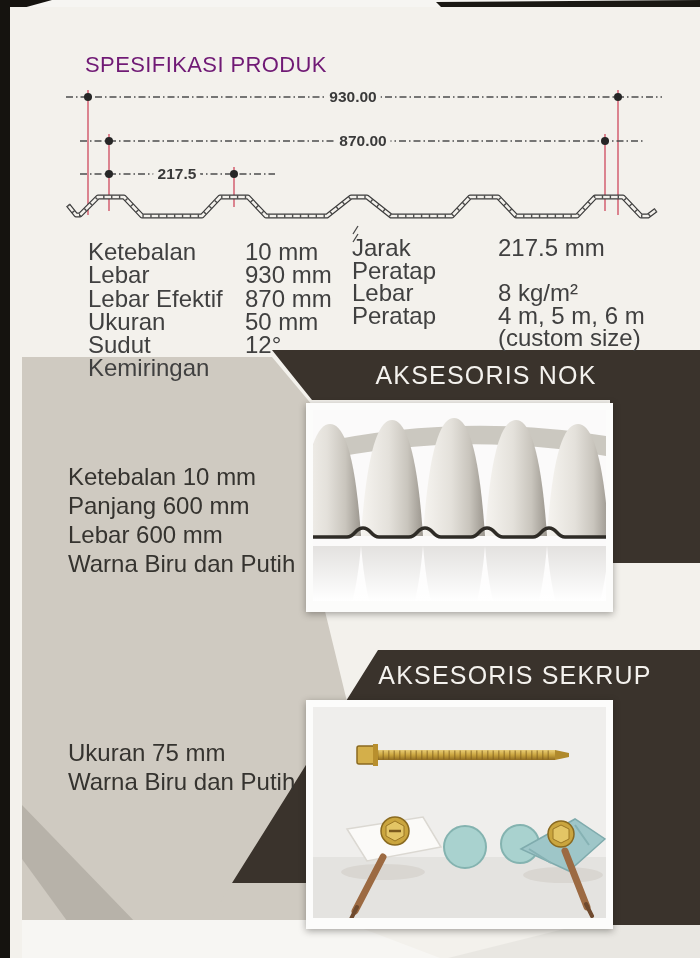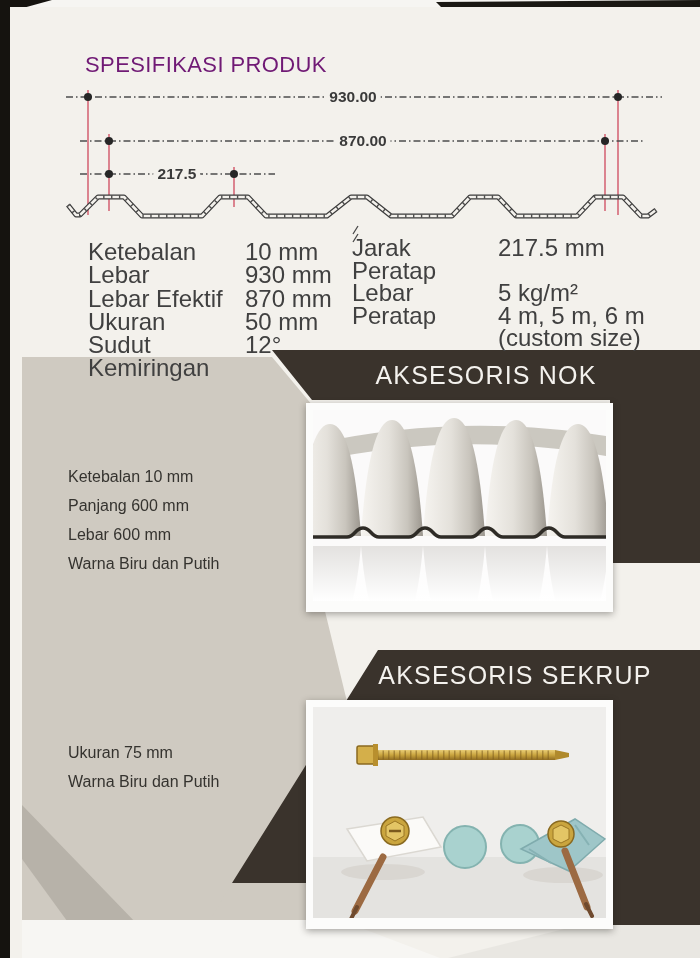--- a/index.html
+++ b/index.html
@@ -15,21 +15,21 @@
   .sval{white-space:pre-line;}
   #spec-left{left:78px;top:233px;width:270px;}
   #spec-left .slabel{width:157px;}
   #spec-right{left:342px;top:230px;width:345px;line-height:22.6px;}
   #spec-right .slabel{width:146px;}
   
   .bandtitle{position:absolute;height:50px;display:flex;align-items:center;justify-content:center;
              color:#f4f2ee;font-size:25px;font-weight:500;letter-spacing:1.2px;}
   #nok-title{left:262px;top:343px;width:428px;padding-right:60px;}
   #sekrup-title{left:368px;top:643px;width:274px;padding-right:43px;}
-  .details{position:absolute;left:58px;color:#35332f;font-size:16px;line-height:29px;}
+  .details{position:absolute;left:58px;color:#35332f;font-size:24px;line-height:29px;}
   #nok-details{top:455px;}
   #sekrup-details{top:723px;margin-top:8px;}
   .photo{position:absolute;background:#fcfcfb;padding:7px;box-shadow:0 2px 7px rgba(30,25,20,.38);}
   #nok-photo{left:296px;top:396px;}
   #sekrup-photo{left:296px;top:693px;}
 </style>
 </head>
 <body>
 
 <div id="stage">
@@ -123,21 +123,21 @@
       </div>
     <div id="spec-right" class="speccol">
 
         <div class="srow">
           <span class="slabel">Jarak Peratap</span>
           <span class="sval">217.5 mm</span>
         </div>
 
         <div class="srow">
           <span class="slabel">Lebar</span>
-          <span class="sval">5 kg/m²</span>
+          <span class="sval">8 kg/m²</span>
         </div>
 
         <div class="srow">
           <span class="slabel">Peratap</span>
           <span class="sval">4 m, 5 m, 6 m
 (custom size)</span>
         </div>
       </div>
 
     <div id="nok-title" class="bandtitle">AKSESORIS NOK</div>

